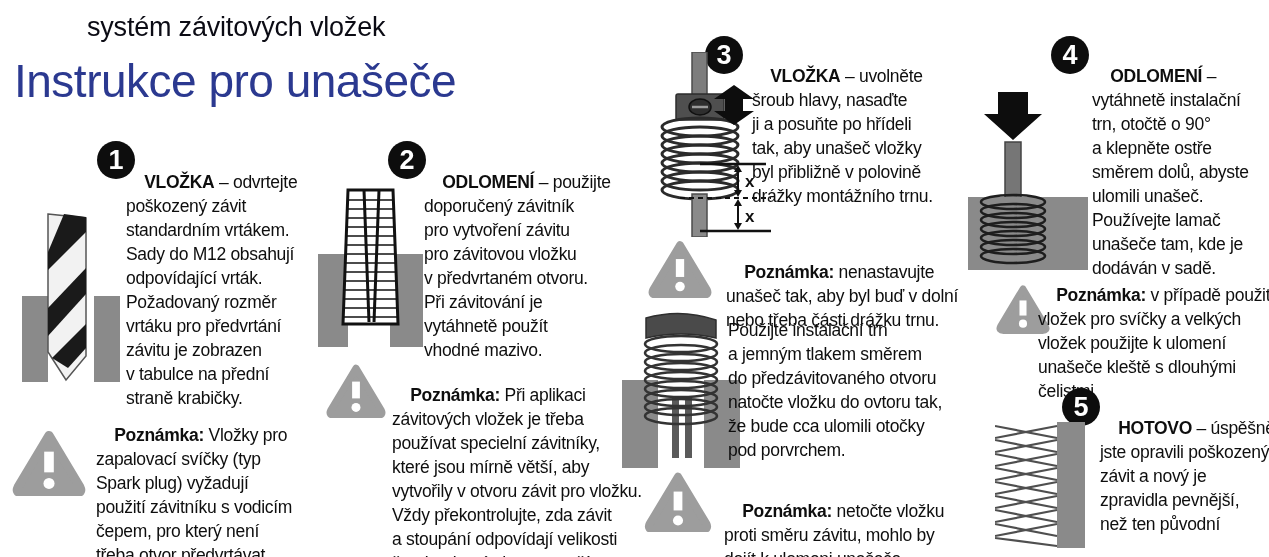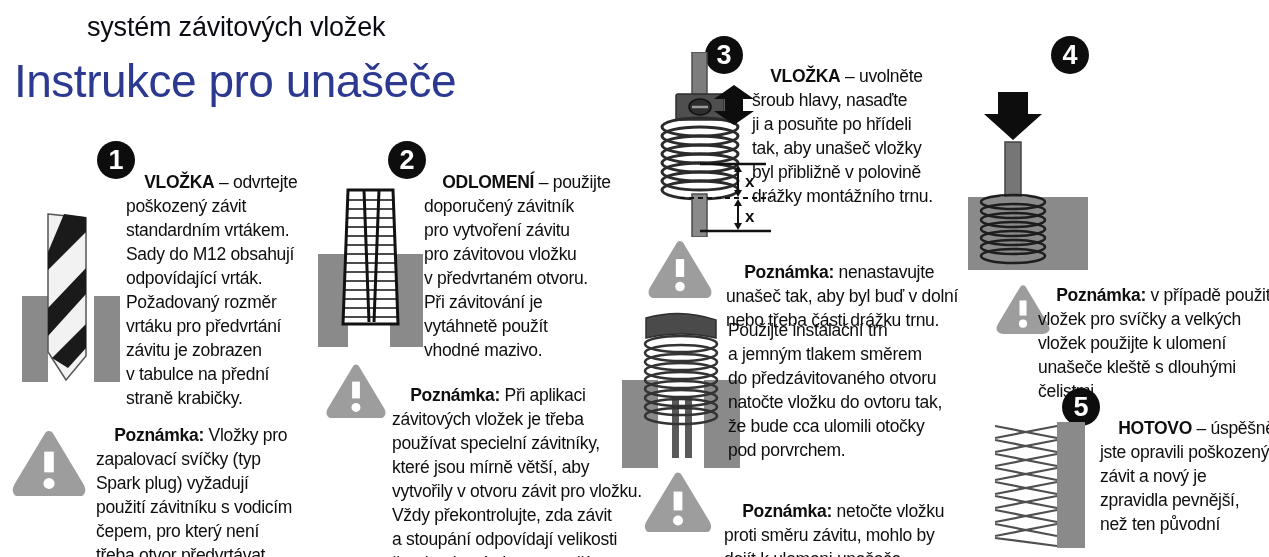--- a/index.html
+++ b/index.html
@@ -202,20 +202,31 @@
     <circle cx="50" cy="75" r="7.5" fill="#fff"></circle>
   </svg>
   <div class="abs note-text" style="left:724px;top:475px;">
     <b>Poznámka:</b><span> netočte vložku
 proti směru závitu, mohlo by
 dojít k ulomeni unašeče.</span>
   </div>
 
   <div class="abs badge" style="left:1051px;top:36px;">
     <span>4</span>
+  </div>
+  <div class="abs step-text" style="left:1092px;top:40px;">
+    <b>ODLOMENÍ</b><span> –
+vytáhnetě instalační
+trn, otočtě o 90°
+a klepněte ostře
+směrem dolů, abyste
+ulomili unašeč.
+Používejte lamač
+unašeče tam, kde je
+dodáván v sadě.</span>
   </div>
 
   <svg class="abs" style="left:968px;top:92px;" width="120" height="178" viewBox="0 0 120 178">
     <polygon points="30,0 60,0 60,22 74,22 45,48 16,22 30,22" fill="#0d0d0d"></polygon>
     <rect x="37" y="50" width="16" height="58" fill="#767676" stroke="#444" stroke-width="1.5"></rect>
     <rect x="0" y="105" width="120" height="73" fill="#8a8a8a"></rect>
     <ellipse cx="45" cy="110" rx="32" ry="7" fill="none" stroke="#1e1e1e" stroke-width="2.6"></ellipse>
     <ellipse cx="45" cy="119" rx="32" ry="7" fill="none" stroke="#1e1e1e" stroke-width="2.6"></ellipse>
     <ellipse cx="45" cy="128" rx="32" ry="7" fill="none" stroke="#1e1e1e" stroke-width="2.6"></ellipse>
     <ellipse cx="45" cy="137" rx="32" ry="7" fill="none" stroke="#1e1e1e" stroke-width="2.6"></ellipse>

